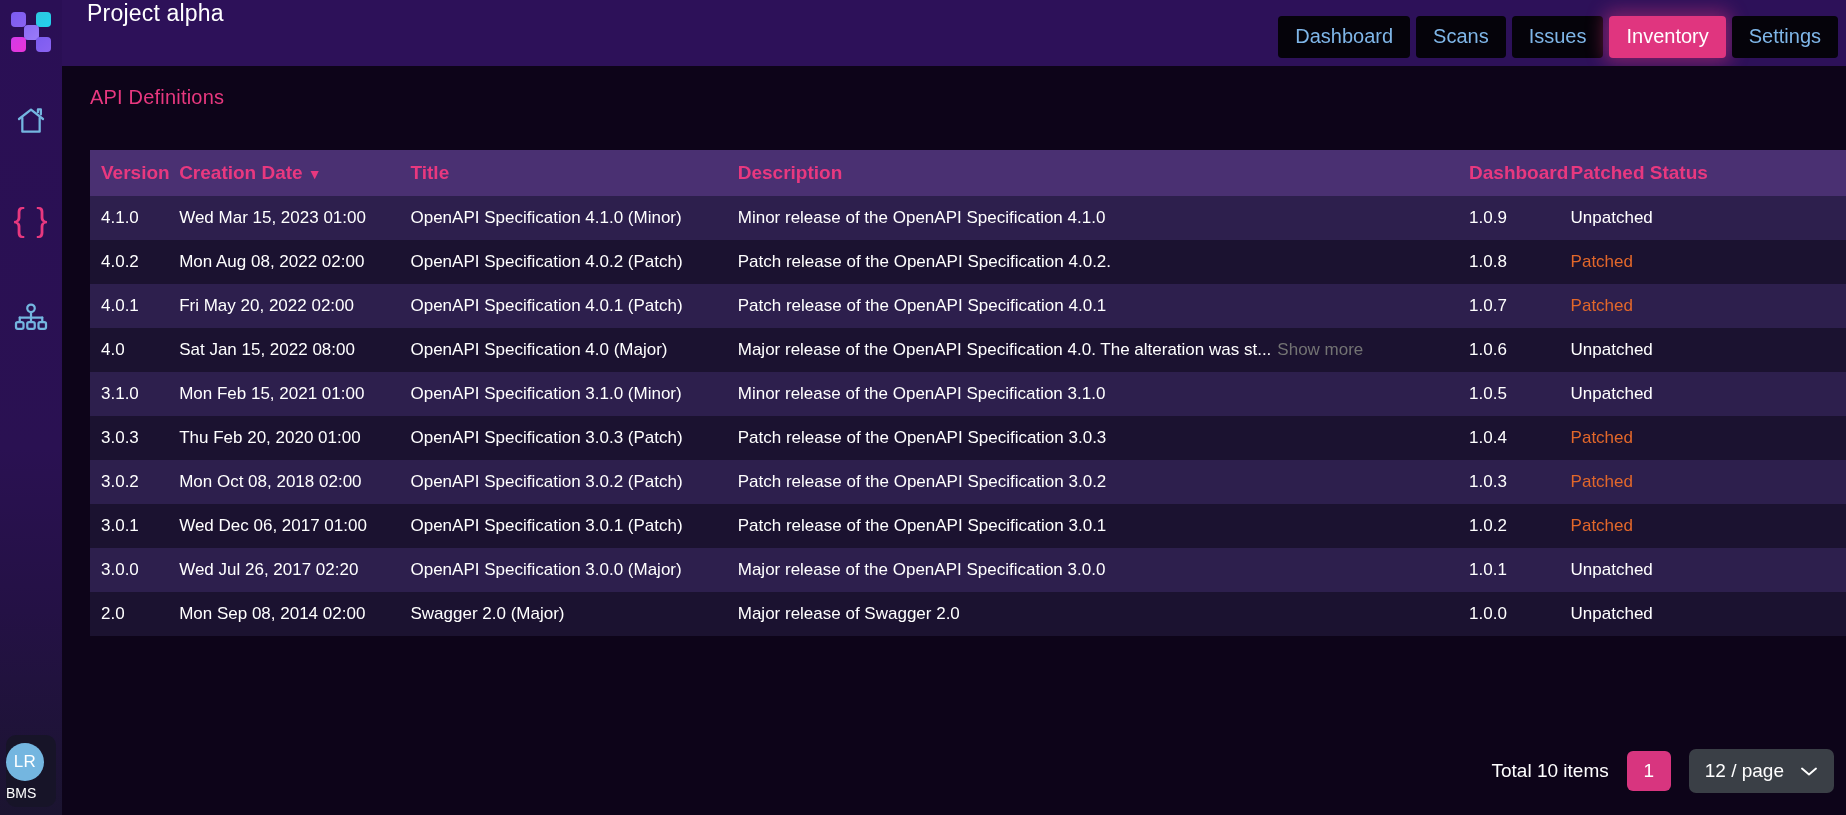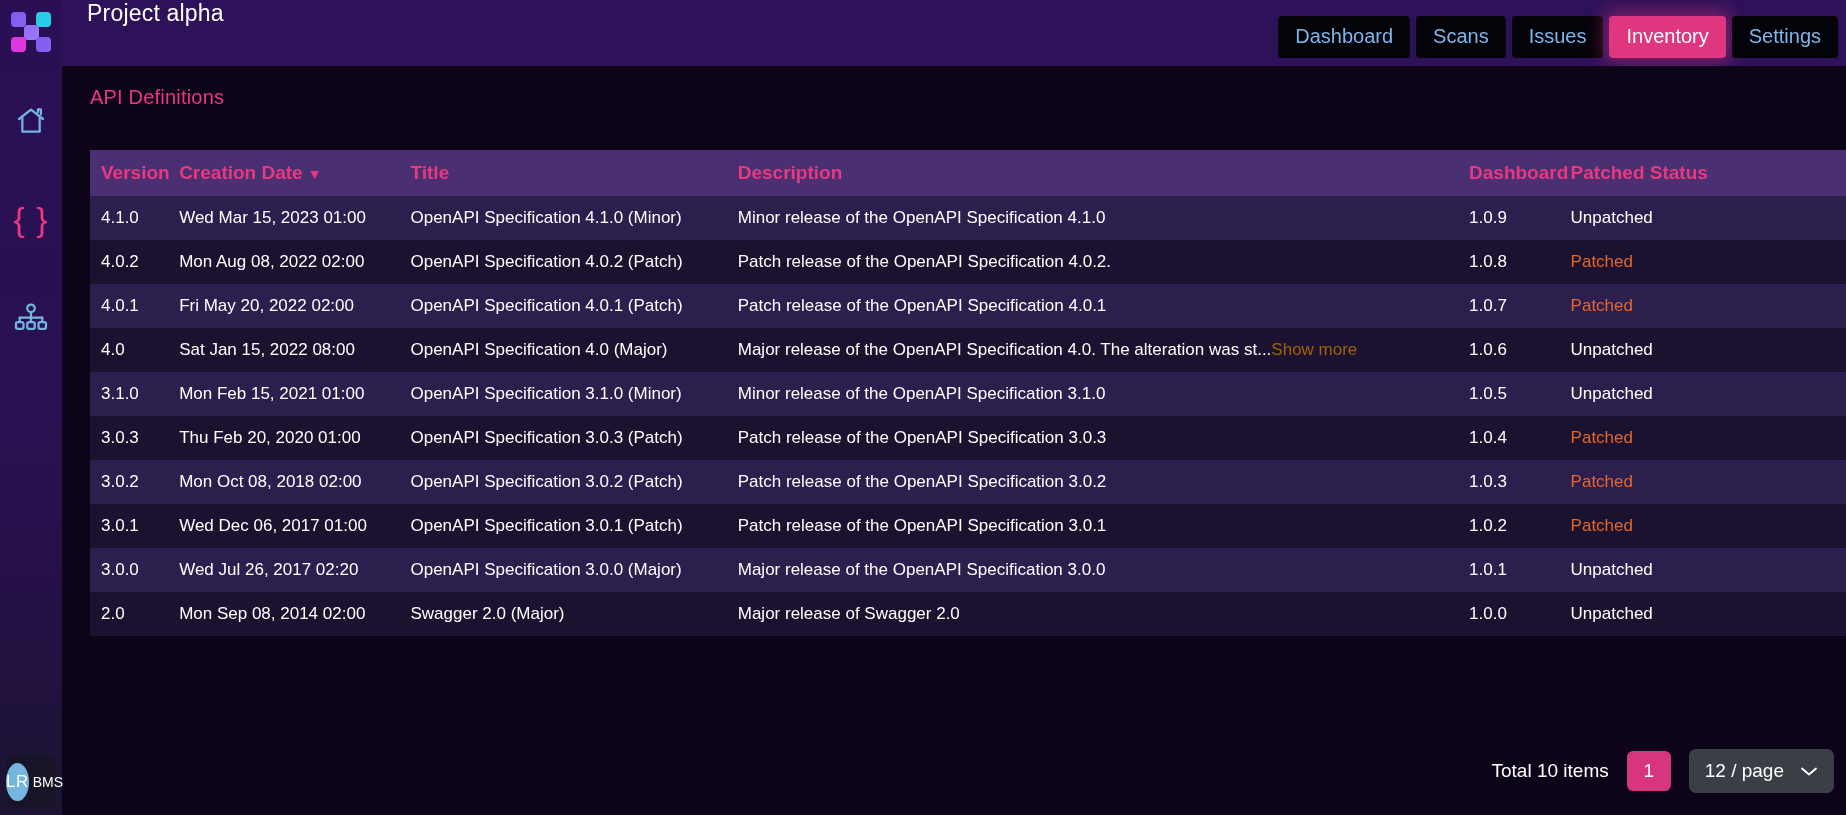--- a/index.html
+++ b/index.html
@@ -26,21 +26,21 @@
   .logo i.br { right: 0; bottom: 0; background: linear-gradient(135deg,#7b5cf0,#8a63f2); }
 
   .nav-icons { margin-top: 48px; display: flex; flex-direction: column; gap: 56px; align-items: center; width: 100%; }
   .nav-icon { width: 42px; height: 42px; display: flex; align-items: center; justify-content: center; cursor: pointer; }
   .nav-icon svg { display: block; }
   .braces { font-size: 34px; line-height: 1; font-weight: 400; color: #e8387f; font-family: "Liberation Sans", sans-serif; letter-spacing: 1px;}
 
   .user-block {
     position: absolute; bottom: 8px; left: 6px; width: 50px;
     background: #171428; border-radius: 10px;
-    padding: 8px 0 6px 0; display: flex; flex-direction: row; align-items: center; gap: 4px;
+    padding: 8px 0 6px 0; display: flex; flex-direction: column; align-items: flex-start; gap: 4px;
     cursor: pointer;
   }
   .avatar {
     width: 38px; height: 38px; border-radius: 50%;
     background: #74b6e0; color: #ffffff;
     display:flex; align-items:center; justify-content:center;
     font-size: 17px; letter-spacing: .5px;
   }
   .user-name { color: #ffffff; font-size: 14px; }
 
@@ -90,21 +90,21 @@
   .c-date    { width: 205px; }
   .c-title   { width: 290px; }
   .c-desc    { width: 648px; }
   .c-rev     { width: 90px;  }
   .c-status  { width: 244px; }
 
   th.c-rev   { padding-left: 0 !important; }
   td.c-rev, th.c-rev { padding-left: 0; }
 
   .sort-arrow { color: #e8387f; font-size: 14px; margin-left: 5px; }
-  .show-more { color: #a16207; cursor: pointer; margin-left: 0; }
+  .show-more { color: #737373; cursor: pointer; margin-left: 6px; }
   .status-patched   { color: #e2672a; }
   .status-unpatched { color: #ffffff; }
   .desc-cell { display: flex; align-items: center; }
   .desc-text { overflow: hidden; text-overflow: ellipsis; white-space: nowrap; }
 
   
   .pagination {
     position: absolute; right: 12px; bottom: 22px;
     display: flex; align-items: center; gap: 18px;
   }

